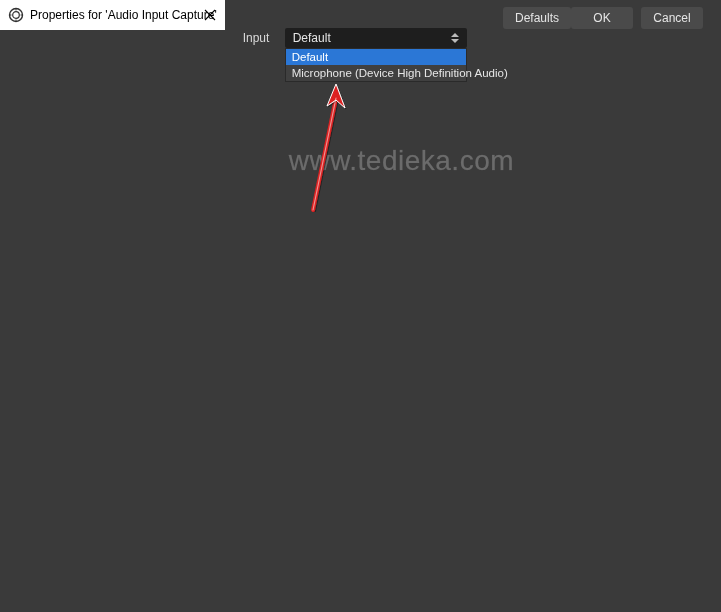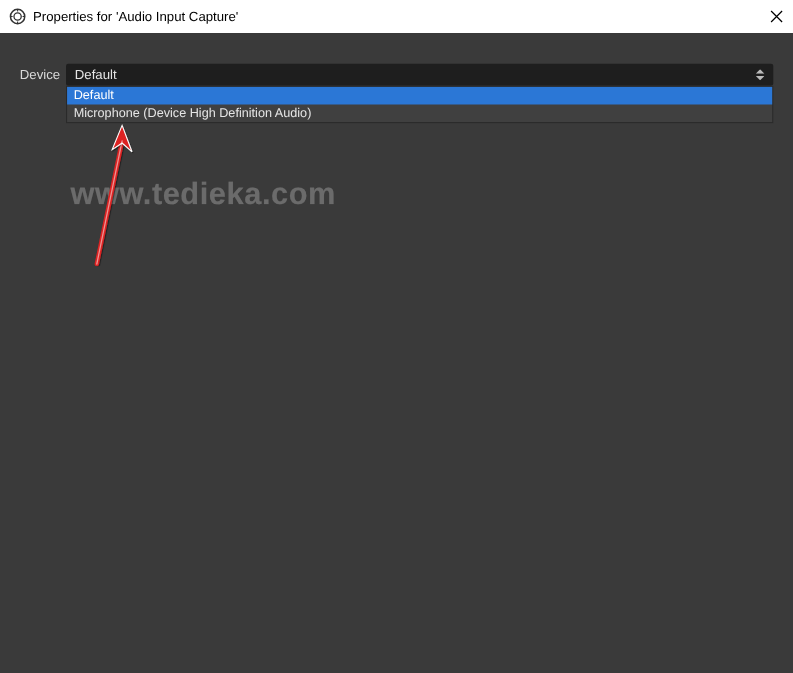--- a/index.html
+++ b/index.html
@@ -10,21 +10,21 @@
       font-size: 12px;
       overflow: hidden;
       background: #fff;
     }
     .window {
       position: relative;
       width: 100%;
       height: 100%;
       background: #3a3a3a;
       display: flex;
-      flex-direction: column;
+      flex-direction: row;
     }
     
     .titlebar {
       height: 30px;
       background: #fff;
       display: flex;
       align-items: center;
       padding: 0 8px 0 8px;
       position: relative;
     }
@@ -118,23 +118,23 @@
       white-space: nowrap;
     }
     .dropdown .option.highlight {
       background: #2b77d6;
       color: #fff;
     }
     
     .watermark {
       position: absolute;
       left: 64px;
-      top: 130px;
+      top: 145px;
       font-size: 28px;
-      font-weight: 700;
+      font-weight: 400;
       color: rgba(200,200,200,0.35);
       letter-spacing: 0.5px;
       pointer-events: none;
       -webkit-text-stroke: 0.3px rgba(120,120,120,0.4);
     }
     
     .arrow-annot {
       position: absolute;
       left: 78px;
       top: 82px;
@@ -181,21 +181,21 @@
     <span class="title">Properties for 'Audio Input Capture'</span>
     <span class="close">
       <svg width="12" height="12" viewBox="0 0 12 12">
         <path d="M1 1 L11 11 M11 1 L1 11" stroke="#000" stroke-width="1.1"></path>
       </svg>
     </span>
   </div>
 
   <div class="content">
     <div class="row">
-      <div class="label">Device</div>
+      <div class="label">Input</div>
       <div class="select-wrap">
         <div class="select">
           <span>Default</span>
         </div>
         <div class="select-caret">
           <svg width="8" height="4" viewBox="0 0 8 4">
               <path d="M0 4 L4 0 L8 4 Z" fill="#bbb"></path>
             </svg>
           <svg width="8" height="4" viewBox="0 0 8 4">
               <path d="M0 0 L4 4 L8 0 Z" fill="#bbb"></path>
@@ -217,13 +217,19 @@
             <feDropShadow dx="1" dy="1" stdDeviation="0.6" flood-color="rgba(0,0,0,0.4)"></feDropShadow>
           </filter>
         </defs>
         <path d="M10 128 L33 16" stroke="#d22" stroke-width="4" fill="none" stroke-linecap="round" filter="url(#ds)"></path>
         <path d="M33 2 L24 24 L33 18 L42 26 Z" fill="#d22" stroke="#fff" stroke-width="1" filter="url(#ds)"></path>
         <path d="M10 128 L33 16" stroke="#fff" stroke-width="1.2" fill="none" stroke-linecap="round" opacity="0.5"></path>
       </svg>
     </div>
   </div>
 
+  <div class="buttonbar">
+    <button class="btn">Defaults</button>
+    <div class="spacer"></div>
+    <button class="btn">OK</button>
+    <button class="btn">Cancel</button>
+  </div>
 </div>
 
 </body></html>

